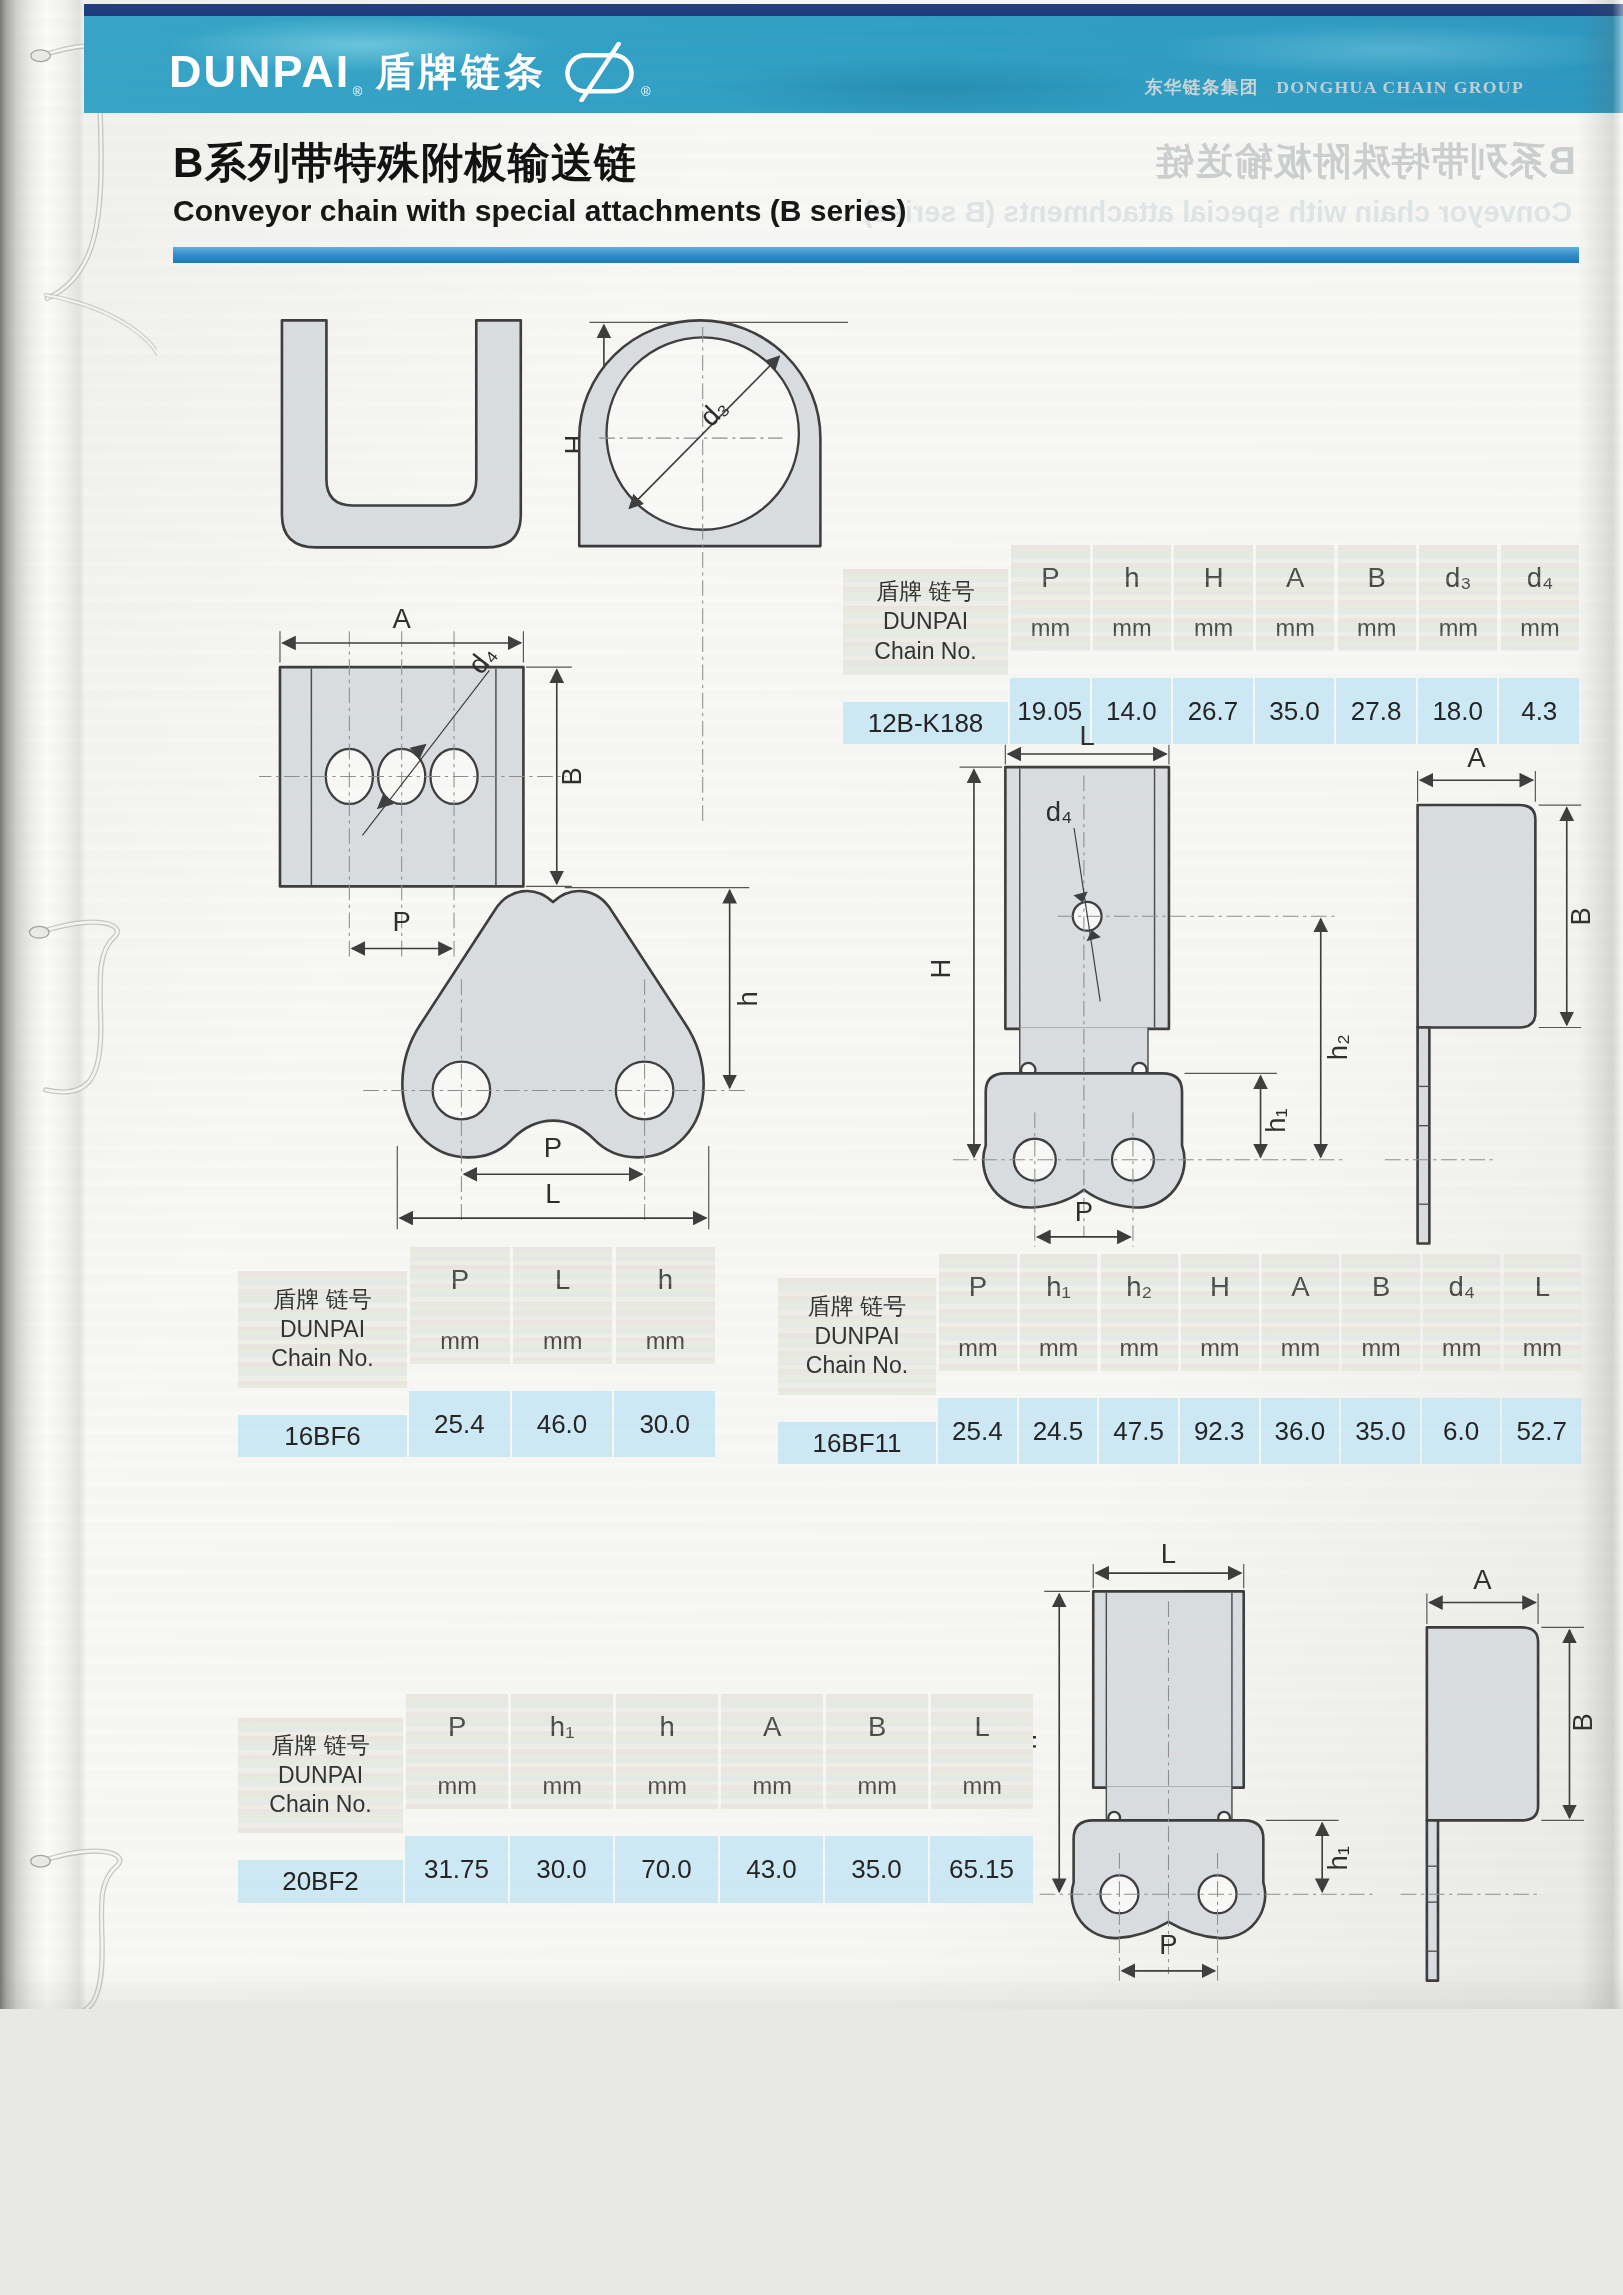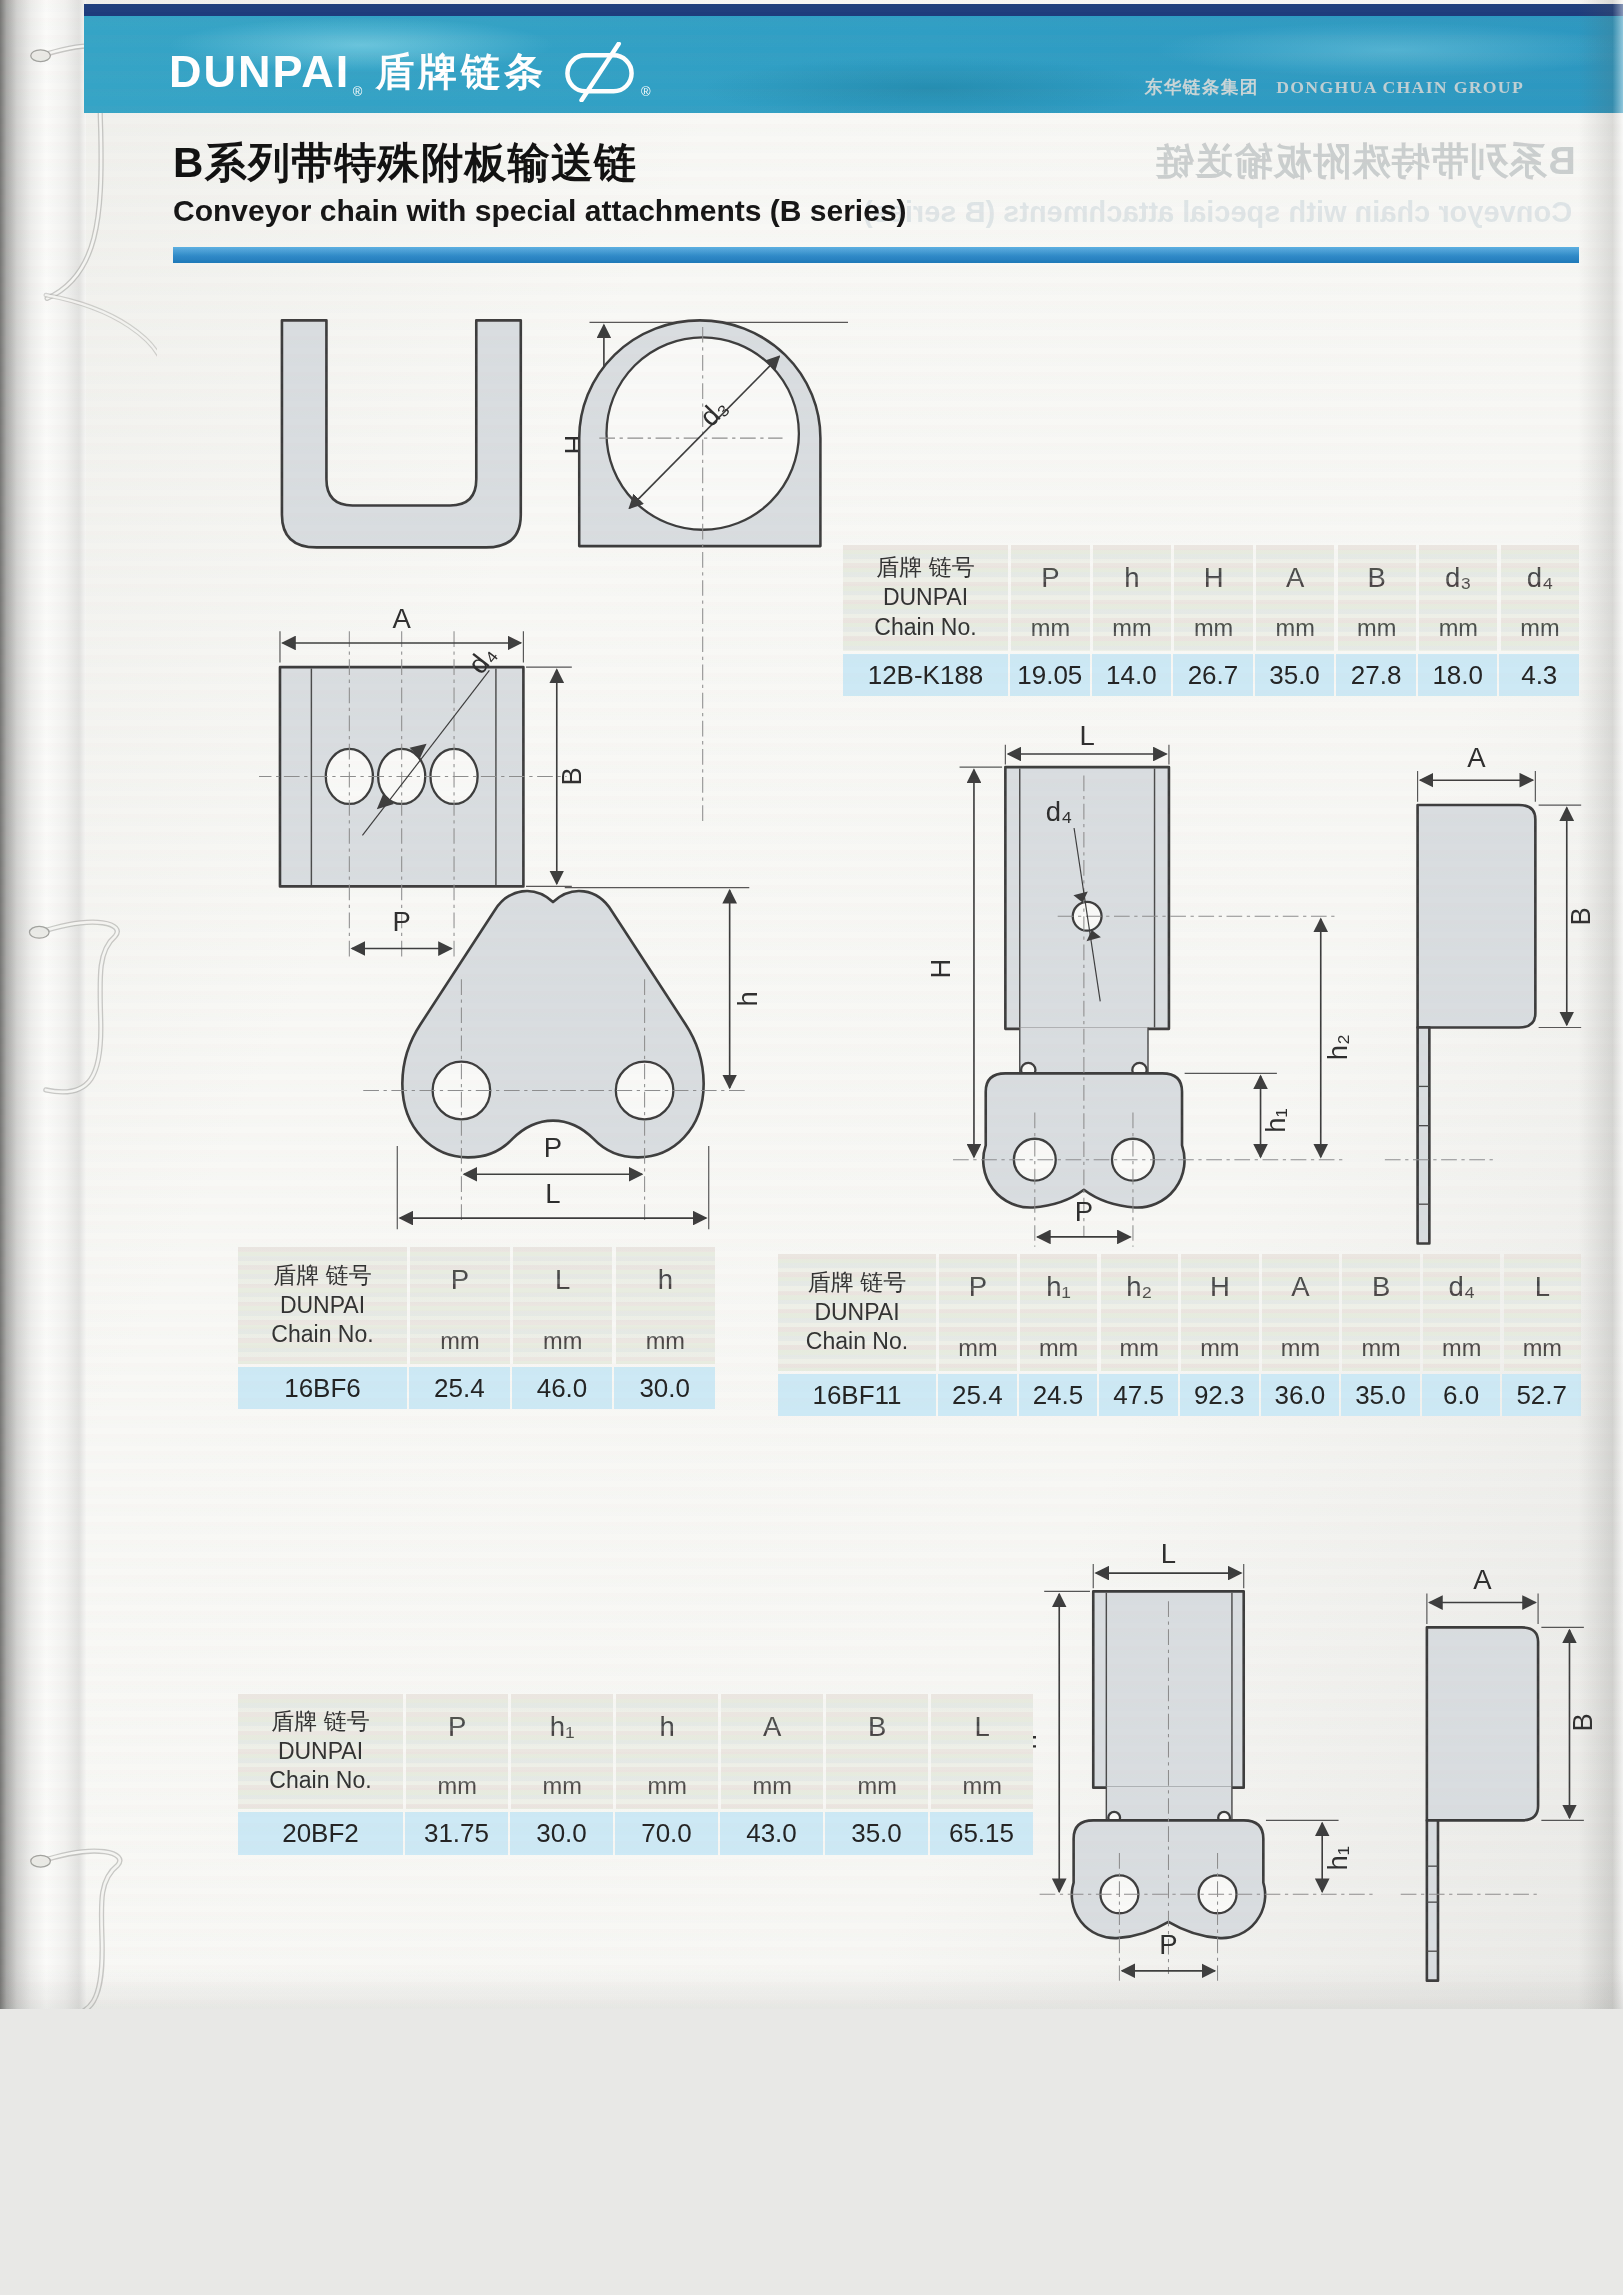--- a/index.html
+++ b/index.html
@@ -54,21 +54,21 @@
   
   .dtable{position:absolute;}
   .thead{display:flex;gap:3.3px;}
   .trow{display:flex;gap:2px;margin-top:3.3px;}
   .hcell{background:#eceee6;position:relative;display:flex;flex-direction:column;
      align-items:center;justify-content:center;}
   .hcell::after{content:"";position:absolute;inset:0;pointer-events:none;opacity:.55;
      background:repeating-linear-gradient(180deg,
        rgba(225,170,185,.22) 0 4.6px, rgba(210,226,195,.30) 4.6px 9.2px,
        rgba(190,205,228,.22) 9.2px 13.7px, rgba(244,244,236,.4) 13.7px 18.3px);}
-  .chaincol{flex:none;}
+  .chaincol{flex:none;margin-top:24px;}
   .vcol{flex:1;display:flex;flex-direction:column;align-items:center;justify-content:space-between;
         padding:17px 0 9.2px 0;box-sizing:border-box;}
   .sym{font-size:27.5px;color:#333;}
   .unit{font-size:23.6px;color:#333;}
   .chainhdr{font-size:23px;line-height:1.3;text-align:center;color:#333;position:relative;z-index:1;}
   .dcell{background:#cde9f5;display:flex;align-items:center;justify-content:center;
      font-size:26px;color:#222;}
   .trow .chaincol{flex:none;}
   .trow .vcell{flex:1;}
 

